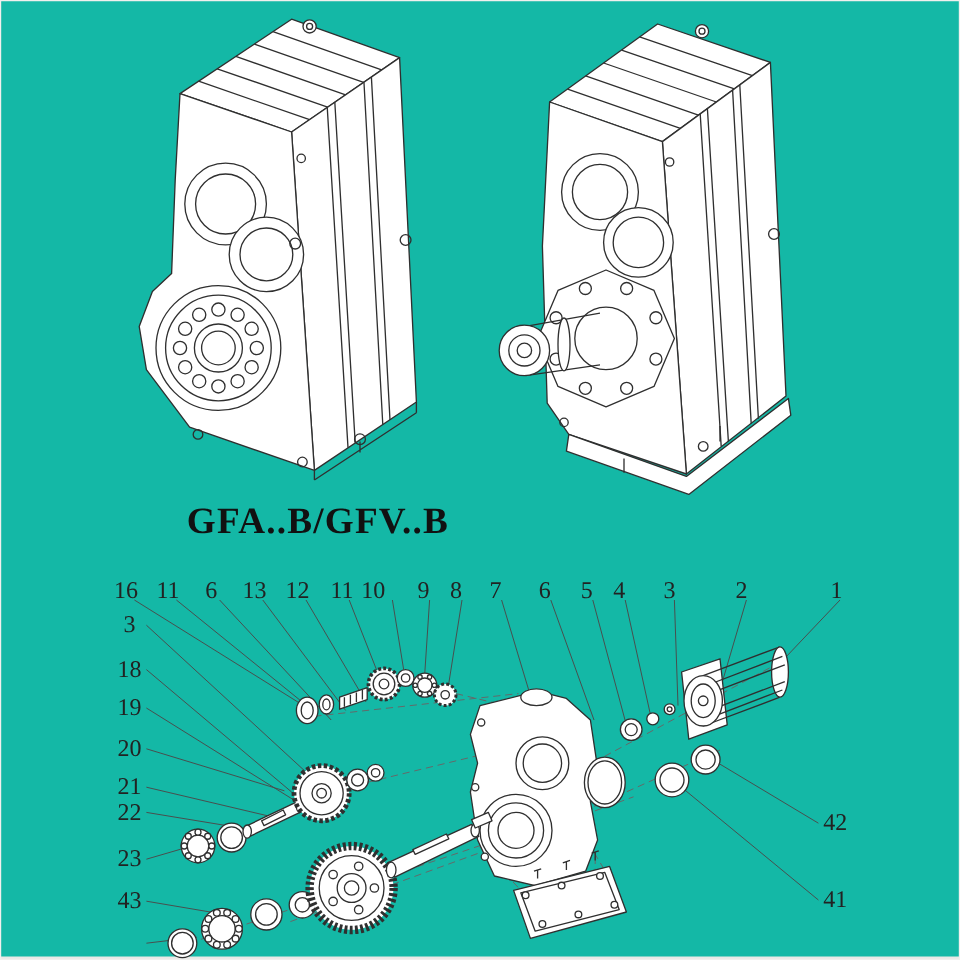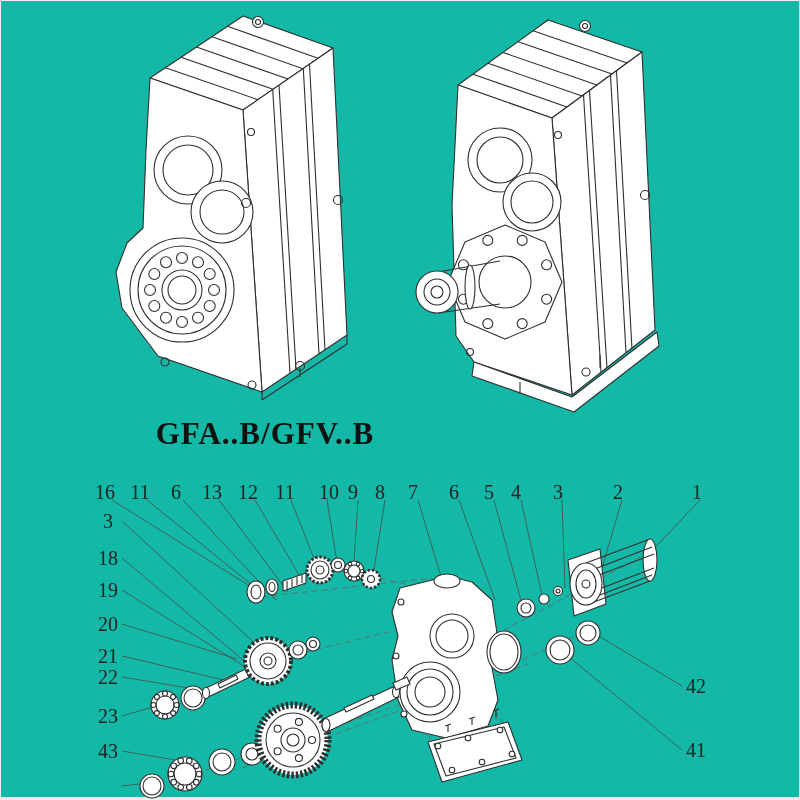--- a/index.html
+++ b/index.html
@@ -287,21 +287,21 @@
   </svg>
 
   <div class="model-label" style="left:120px; top:416px; width:290px">GFA..B/GFV..B</div>
 
   <span class="callout" style="left:105px; top:492px">16</span>
   <span class="callout" style="left:140px; top:492px">11</span>
   <span class="callout" style="left:176px; top:492px">6</span>
   <span class="callout" style="left:212px; top:492px">13</span>
   <span class="callout" style="left:248px; top:492px">12</span>
   <span class="callout" style="left:285px; top:492px">11</span>
-  <span class="callout" style="left:329px; top:492px">10</span>
+  <span class="callout" style="left:311px; top:492px">10</span>
   <span class="callout" style="left:353px; top:492px">9</span>
   <span class="callout" style="left:380px; top:492px">8</span>
   <span class="callout" style="left:413px; top:492px">7</span>
   <span class="callout" style="left:454px; top:492px">6</span>
   <span class="callout" style="left:489px; top:492px">5</span>
   <span class="callout" style="left:516px; top:492px">4</span>
   <span class="callout" style="left:558px; top:492px">3</span>
   <span class="callout" style="left:618px; top:492px">2</span>
   <span class="callout" style="left:697px; top:492px">1</span>
 

